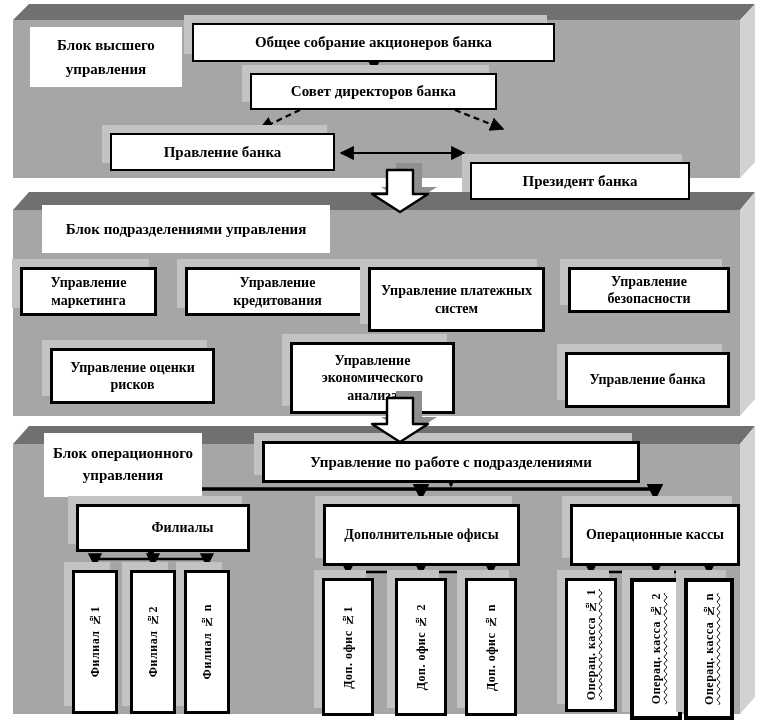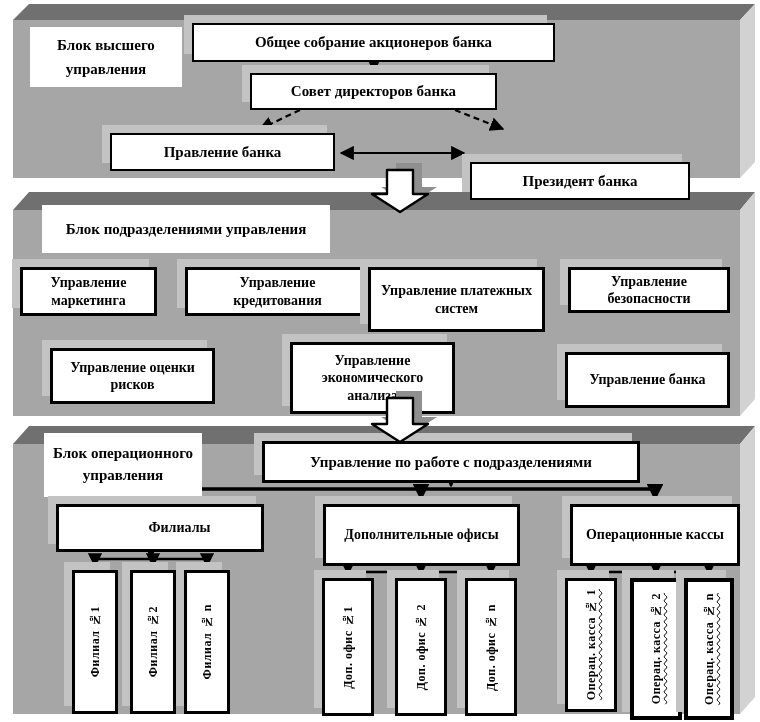--- a/index.html
+++ b/index.html
@@ -155,21 +155,21 @@
   </section>
 
   <section>
     <div class="box labelbox" style="left:30px;top:433px;width:158px;height:64px;line-height:1.45;margin-left:14px;">
       <span>Блок операционного управления</span>
     </div>
     <div class="box node thick f15 pad" style="left:262px;top:441px;width:378px;height:42px;">
       <span>Управление по работе с подразделениями</span>
     </div>
 
-    <div class="box node thick f14 pad" style="left:56px;top:504px;width:208px;height:48px;padding-left:45px;">
+    <div class="box node thick f14 pad" style="left:76px;top:504px;width:174px;height:48px;padding-left:45px;">
       <span>Филиалы</span>
     </div>
     <div class="box node thick f14 pad" style="left:323px;top:504px;width:197px;height:62px;">
       <span>Дополнительные офисы</span>
     </div>
     <div class="box node thick f14 pad" style="left:570px;top:504px;width:170px;height:62px;">
       <span>Операционные кассы</span>
     </div>
 
     <div class="box node thick sub" style="left:72px;top:570px;width:46px;height:144px;">

